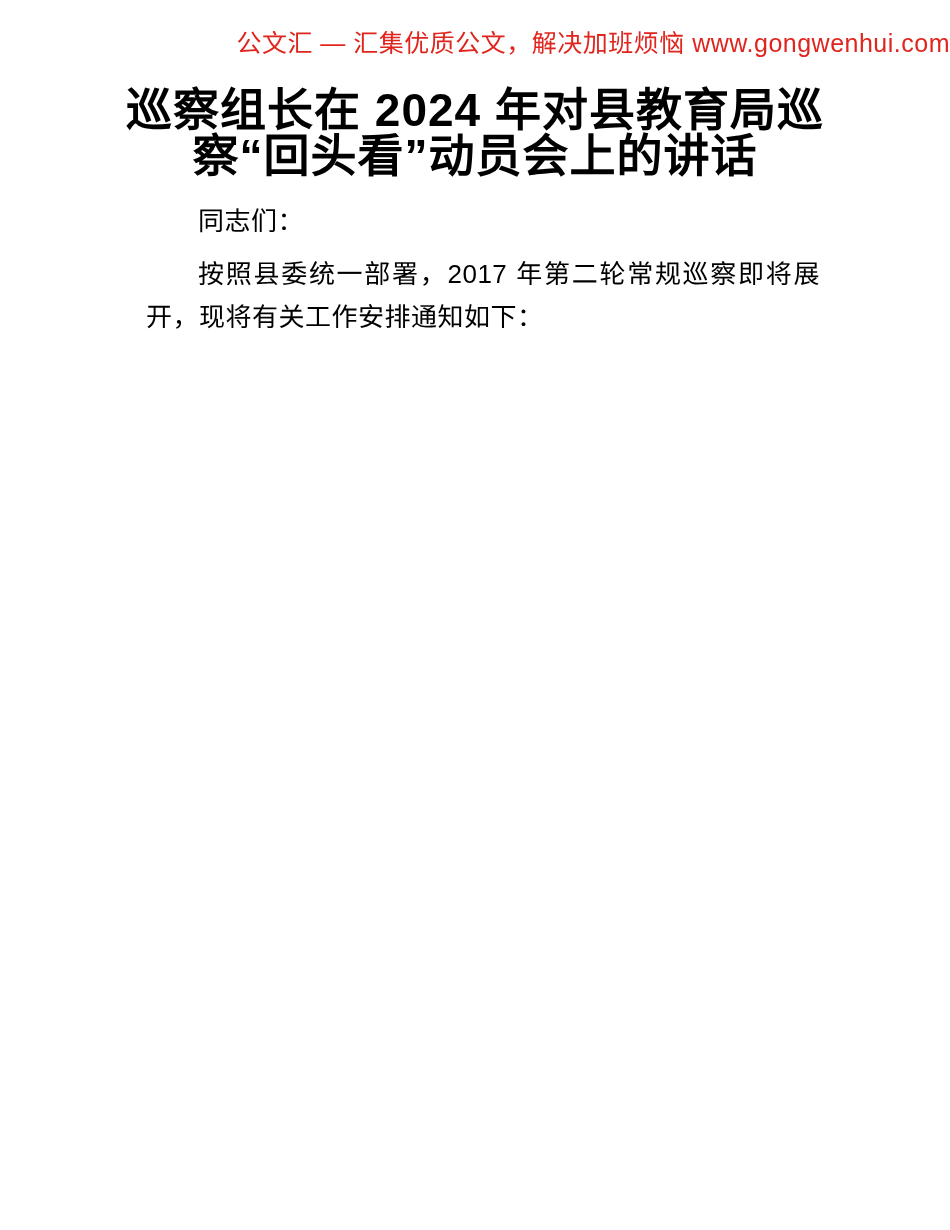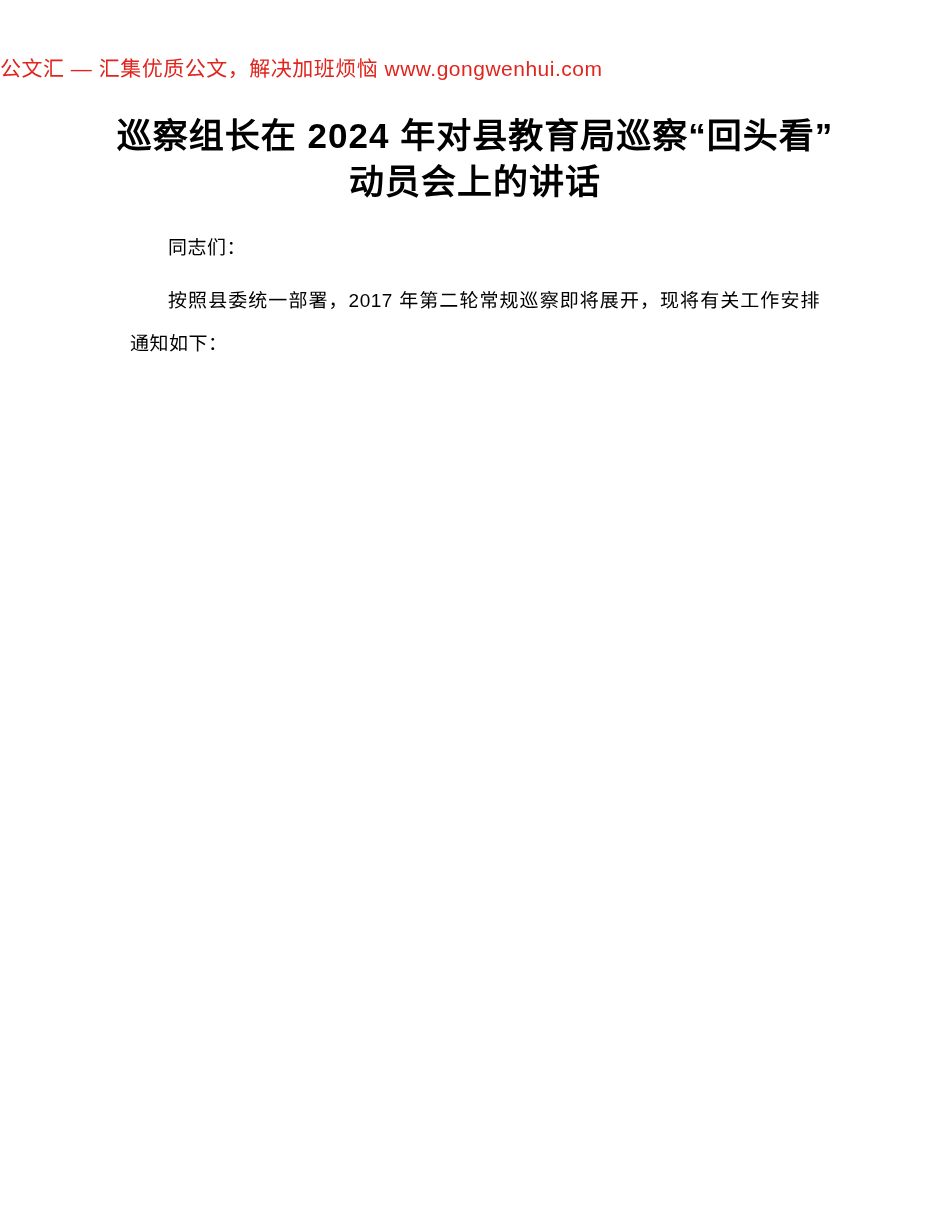--- a/index.html
+++ b/index.html
@@ -12,44 +12,44 @@
     overflow: hidden;
   }
   .page {
     width: 950px;
     height: 1230px;
     background: #ffffff;
     position: relative;
     box-sizing: border-box;
   }
   .watermark {
-    margin-top: 55px;
+    margin-top: 29px;
     height: 28px;
     line-height: 28px;
-    text-align: left;
-    font-size: 21px;
+    text-align: right;
+    font-size: 25px;
     letter-spacing: 0.5px;
     white-space: nowrap;
   }
   .doc-title {
     width: 740px;
     margin: 30px auto 0 auto;
-    font-size: 35px;
+    font-size: 46px;
     font-weight: 700;
     line-height: 46px;
     text-align: center;
     letter-spacing: 1px;
   }
   .content {
     width: 690px;
     margin: 21px auto 0 auto;
   }
   .content p {
-    margin: 0 0 10px 0;
-    font-size: 19px;
+    margin: 0 0 10px 16px;
+    font-size: 26px;
     line-height: 43px;
     text-align: justify;
     text-justify: inter-ideograph;
     text-indent: 2em;
     word-break: break-all;
     letter-spacing: 0.5px;
   }
   .content p.heading {
     font-weight: 500;
   }

